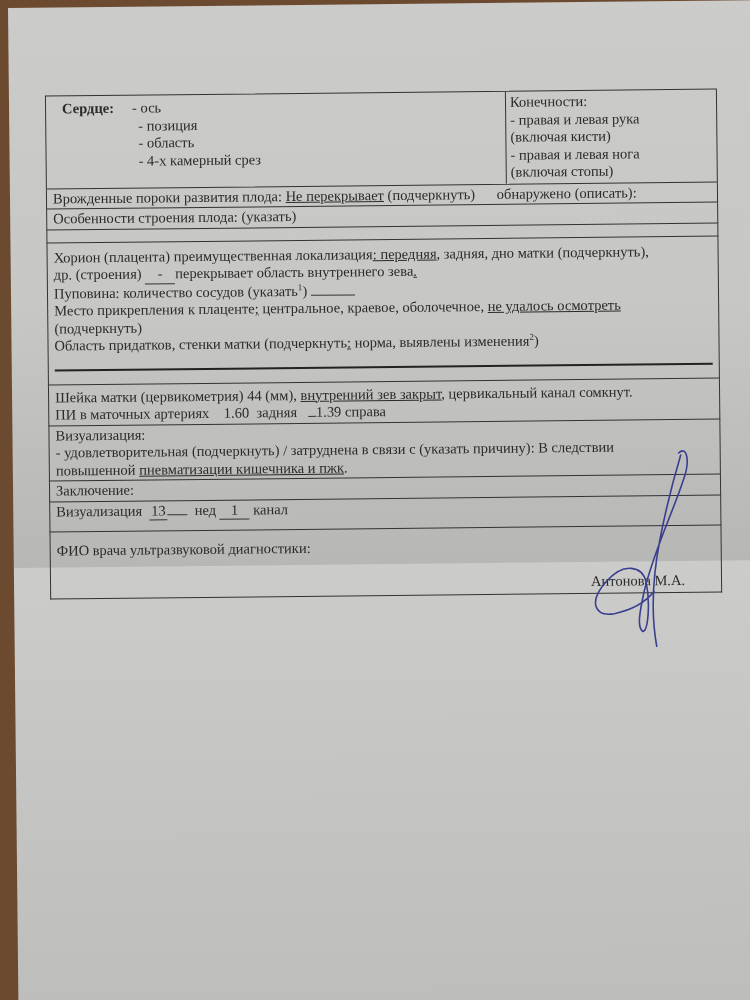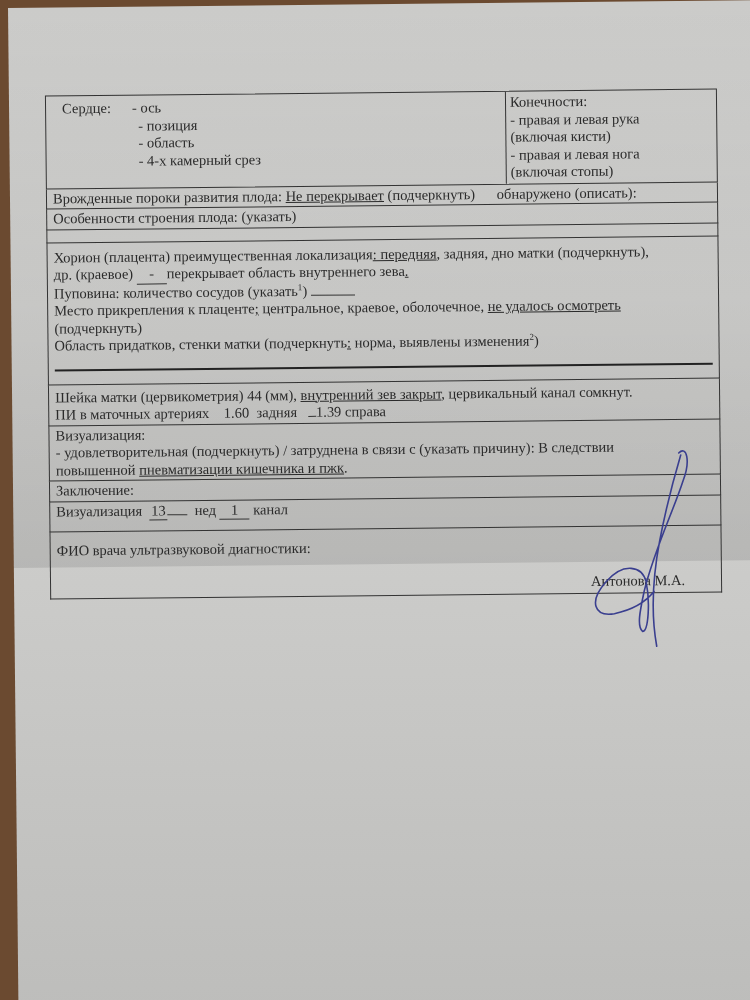--- a/index.html
+++ b/index.html
@@ -21,21 +21,21 @@
     pointer-events: none;
   }
   .form {
     position: absolute; left: 36px; top: 88px; width: 672px;
     font-size: 14.5px; line-height: 17.5px;
   }
   .row { border-left: 1px solid #333; border-right: 1px solid #333; border-bottom: 1px solid #333; padding: 1px 6px; }
   .row.top { border-top: 1px solid #333; }
   .heart-grid { display: flex; padding: 0; }
   .heart-left { flex: 1; padding: 4px 6px 4px 16px; display: flex; }
-  .heart-label { width: 70px; }
+  .heart-label { width: 70px; font-weight: bold; }
   .heart-items div { }
   .heart-items div:not(:first-child) { padding-left: 6px; }
   .limbs { width: 202px; border-left: 1px solid #333; padding: 2px 4px; }
   .u { text-decoration: underline; }
   .blank { display: inline-block; border-bottom: 1px solid #333; min-width: 18px; text-align: center; }
   sup { font-size: 9px; line-height: 0; }
   .empty { height: 10px; }
   .thick { border-bottom: 2px solid #222; height: 14px; }
   .sign-row { border: none; border-bottom: 1px solid #333; border-left: 1px solid #333; border-right: 1px solid #333; padding: 10px 6px 2px 6px; display: flex; justify-content: space-between; }
   .signer { padding-right: 30px; margin-top: 36px; }
@@ -74,21 +74,21 @@
     </div>
 
     <div class="row">Особенности строения плода: (указать)</div>
     <div class="row empty"></div>
 
     <div class="row" style="padding-top:6px">
       <div>
         <span>Хорион (плацента) преимущественная локализация</span><span class="u">: передняя</span><span>, задняя, дно матки (подчеркнуть),</span>
       </div>
       <div>
-        <span>др. (краевое) </span><span class="blank" style="min-width:30px">-</span><span>перекрывает область внутреннего зева</span><span class="u">.</span>
+        <span>др. (строения) </span><span class="blank" style="min-width:30px">-</span><span>перекрывает область внутреннего зева</span><span class="u">.</span>
       </div>
       <div>
         <span>Пуповина: количество сосудов (указать</span><sup>1</sup><span>) </span><span class="blank" style="min-width:44px"></span>
       </div>
       <div>
         <span>Место прикрепления к плаценте</span><span class="u">;</span><span> центральное, краевое, оболочечное, </span><span class="u">не удалось осмотреть</span>
       </div>
       <div>(подчеркнуть)</div>
       <div>
         <span>Область придатков, стенки матки (подчеркнуть</span><span class="u">:</span><span> норма, выявлены изменения</span><sup>2</sup><span>)</span>

